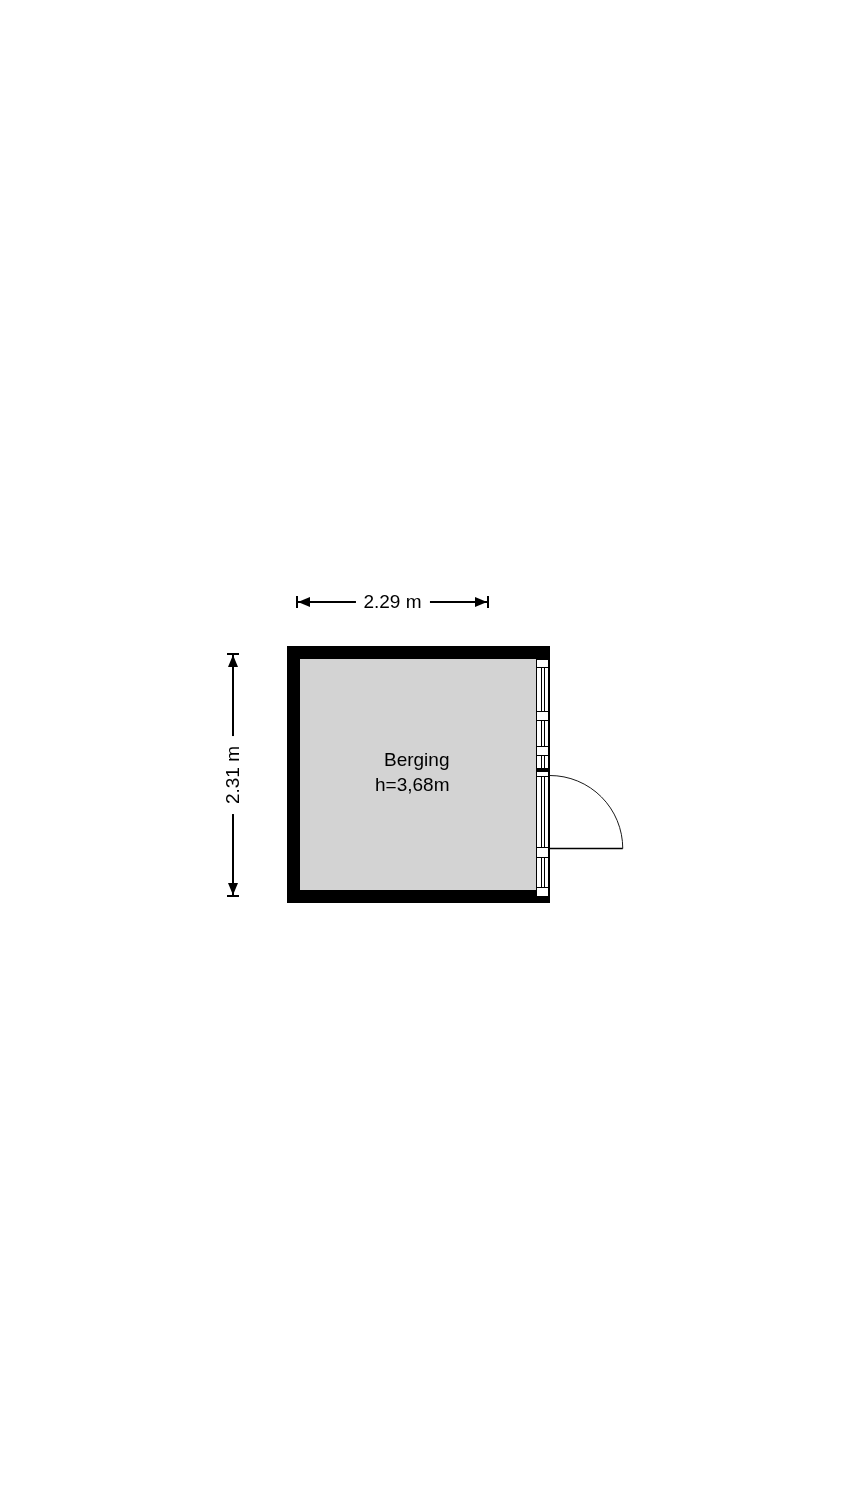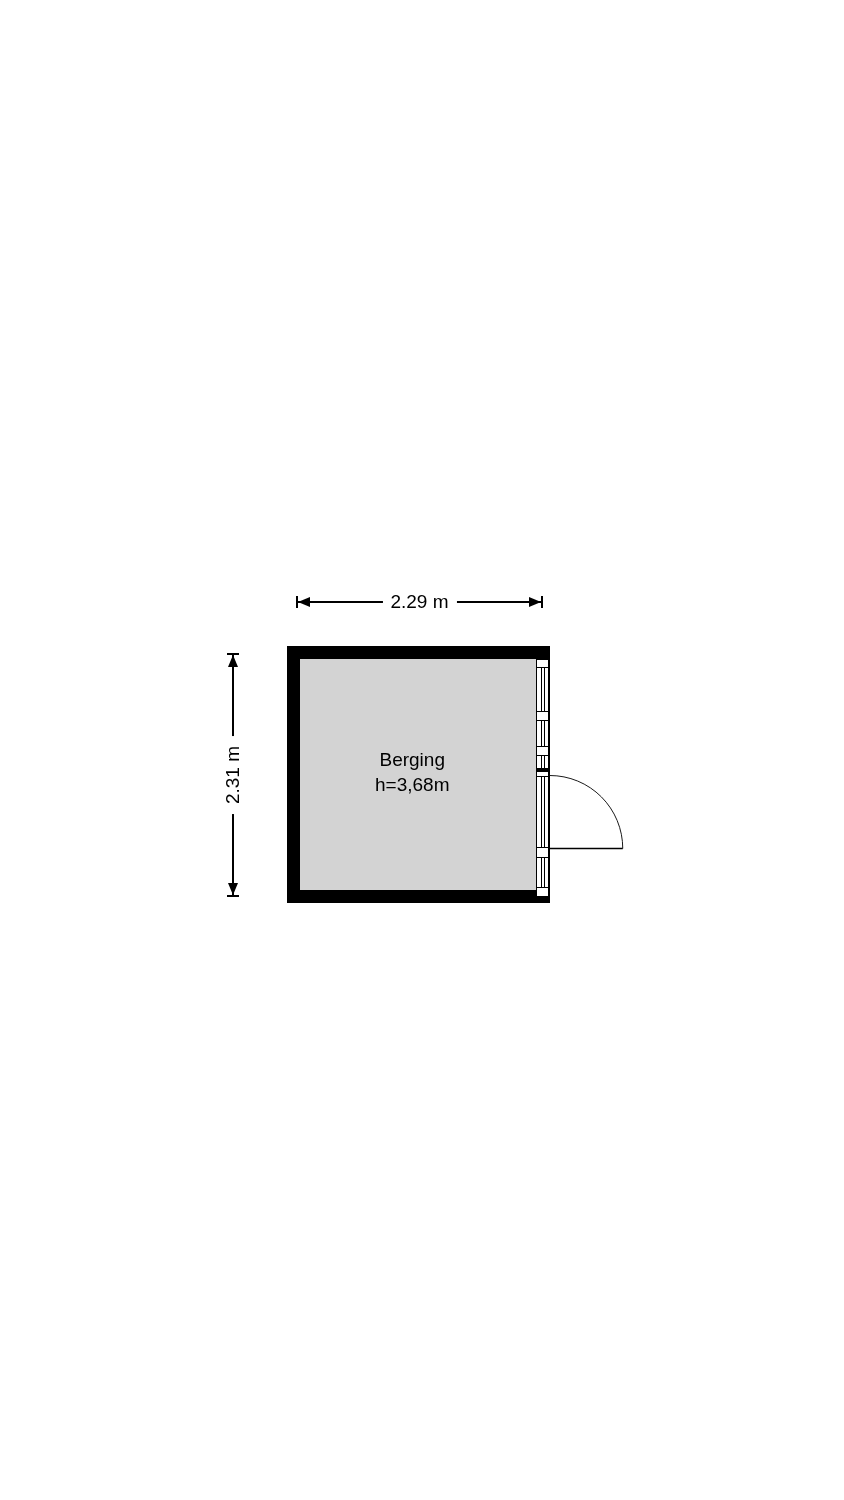--- a/index.html
+++ b/index.html
@@ -14,21 +14,21 @@
     position: relative;
     width: 844px;
     height: 1500px;
     background: var(--bg, #ffffff);
     overflow: hidden;
   }
 
   
   .dim { position: absolute; }
 
-  .dim-h { left: 296px; top: 592px; width: 247px; height: 20px; }
+  .dim-h { left: 296px; top: 592px; width: 193px; height: 20px; }
   .dim-h .dim-line {
     position: absolute; left: 0; right: 0; top: 9px; height: 2px;
     background: var(--line, #000);
   }
   .dim-h .tick {
     position: absolute; top: 4px; width: 2px; height: 12px;
     background: var(--line, #000);
   }
   .dim-h .tick.start { left: 0; }
   .dim-h .tick.end { right: 0; }
@@ -80,21 +80,21 @@
     background: var(--wall, #000);
   }
   .room-floor {
     position: absolute; left: 300px; top: 659px;
     width: 236px; height: 231px;
     background: var(--floor, #d3d3d3);
   }
   .room-label {
     position: absolute; left: 375px; top: 747px;
     font-size: 19px; line-height: 25px; color: #000;
-    text-align: center; white-space: nowrap;
+    text-align: right; white-space: nowrap;
   }
 
   
   .window-wall {
     position: absolute; left: 536px; top: 659px;
     width: 13px; height: 238px;
     background: #fff;
   }
   .window-wall .seg { position: absolute; left: 0; width: 13px; background: #fff; }
   .seg.frame-sq { border: 1.5px solid #000; }

